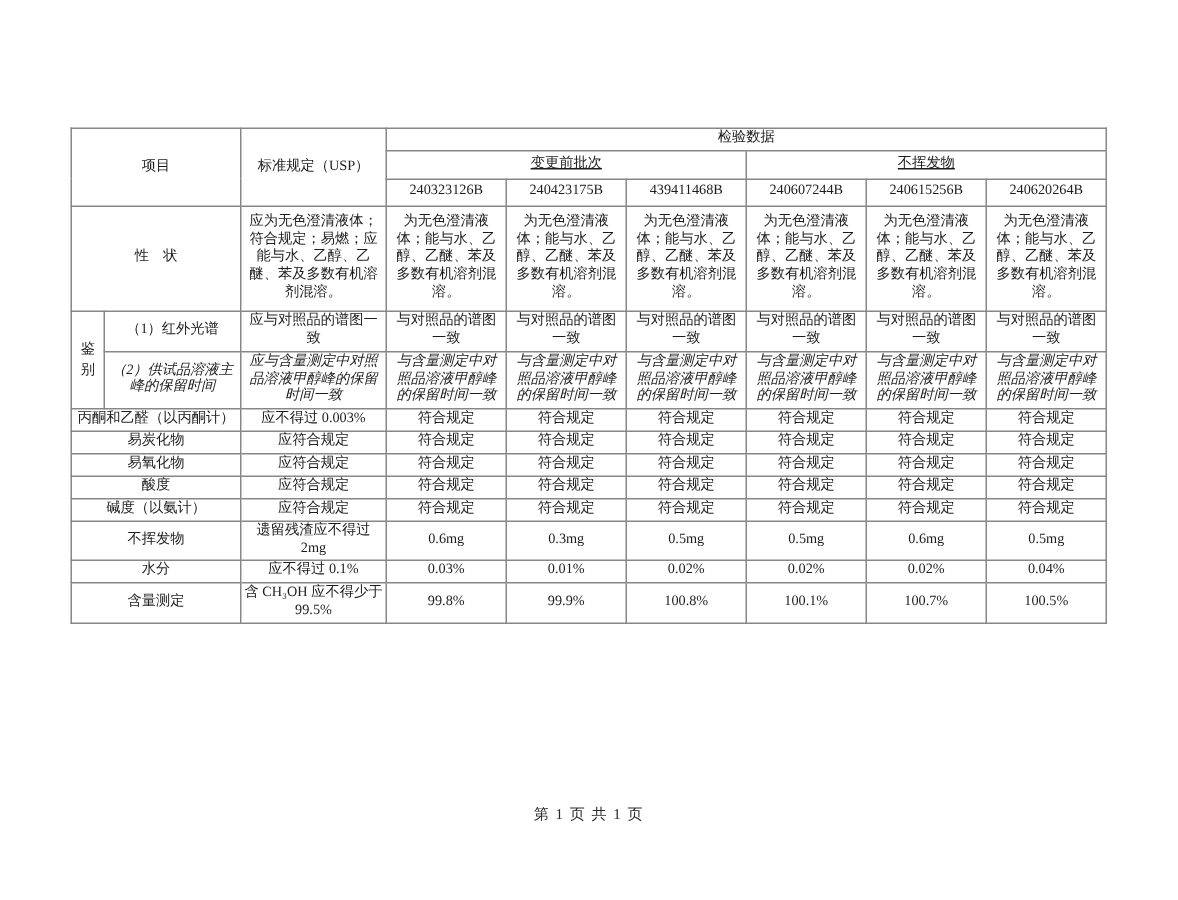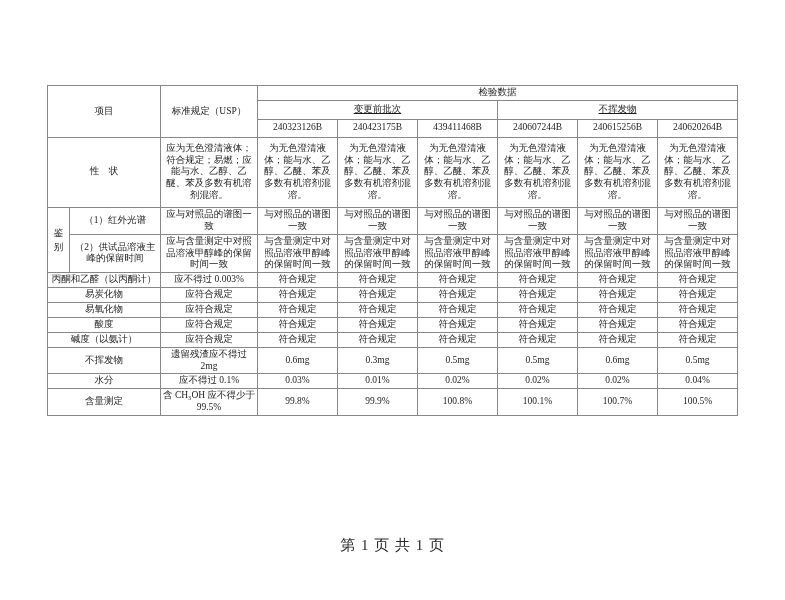--- a/index.html
+++ b/index.html
@@ -32,38 +32,38 @@
     vertical-align: middle;
     padding: 1px 2px;
     overflow: hidden;
   }
   td.std, td.lbl { padding: 1px 3px; }
   tr.rh1 td { height: 11px; }
   tr.rh2 td { height: 16px; text-decoration: underline; }
   tr.rh3 td { height: 15px; text-align: center; }
   tr.r-xz  { height: 70px; }
   tr.r-id1 { height: 26px; }
-  tr.r-id2 { height: 36px; }
+  tr.r-id2 { height: 36px; font-style: italic; }
   tr.r-s   { height: 13px; }
   tr.r-nv  { height: 26px; margin-top: 48px; }
   tr.r-wt  { height: 14px; }
   tr.r-as  { height: 25px; }
   td.vlbl { padding: 0; margin-left: 16px; }
   .vtext {
     display: inline-block;
     width: 1em;
     word-break: break-all;
     line-height: 1.5;
   }
   .footer {
     position: absolute;
     left: 0; top: 536px;
     width: 785px;
     text-align: center;
-    font-size: 15px;
+    font-size: 10px;
     color: #2a2a2a;
     letter-spacing: 1px;
   }
 </style>
 </head>
 <body>
 
 <div class="page">
   <div class="qc-table-wrap">
     <table class="qc">

